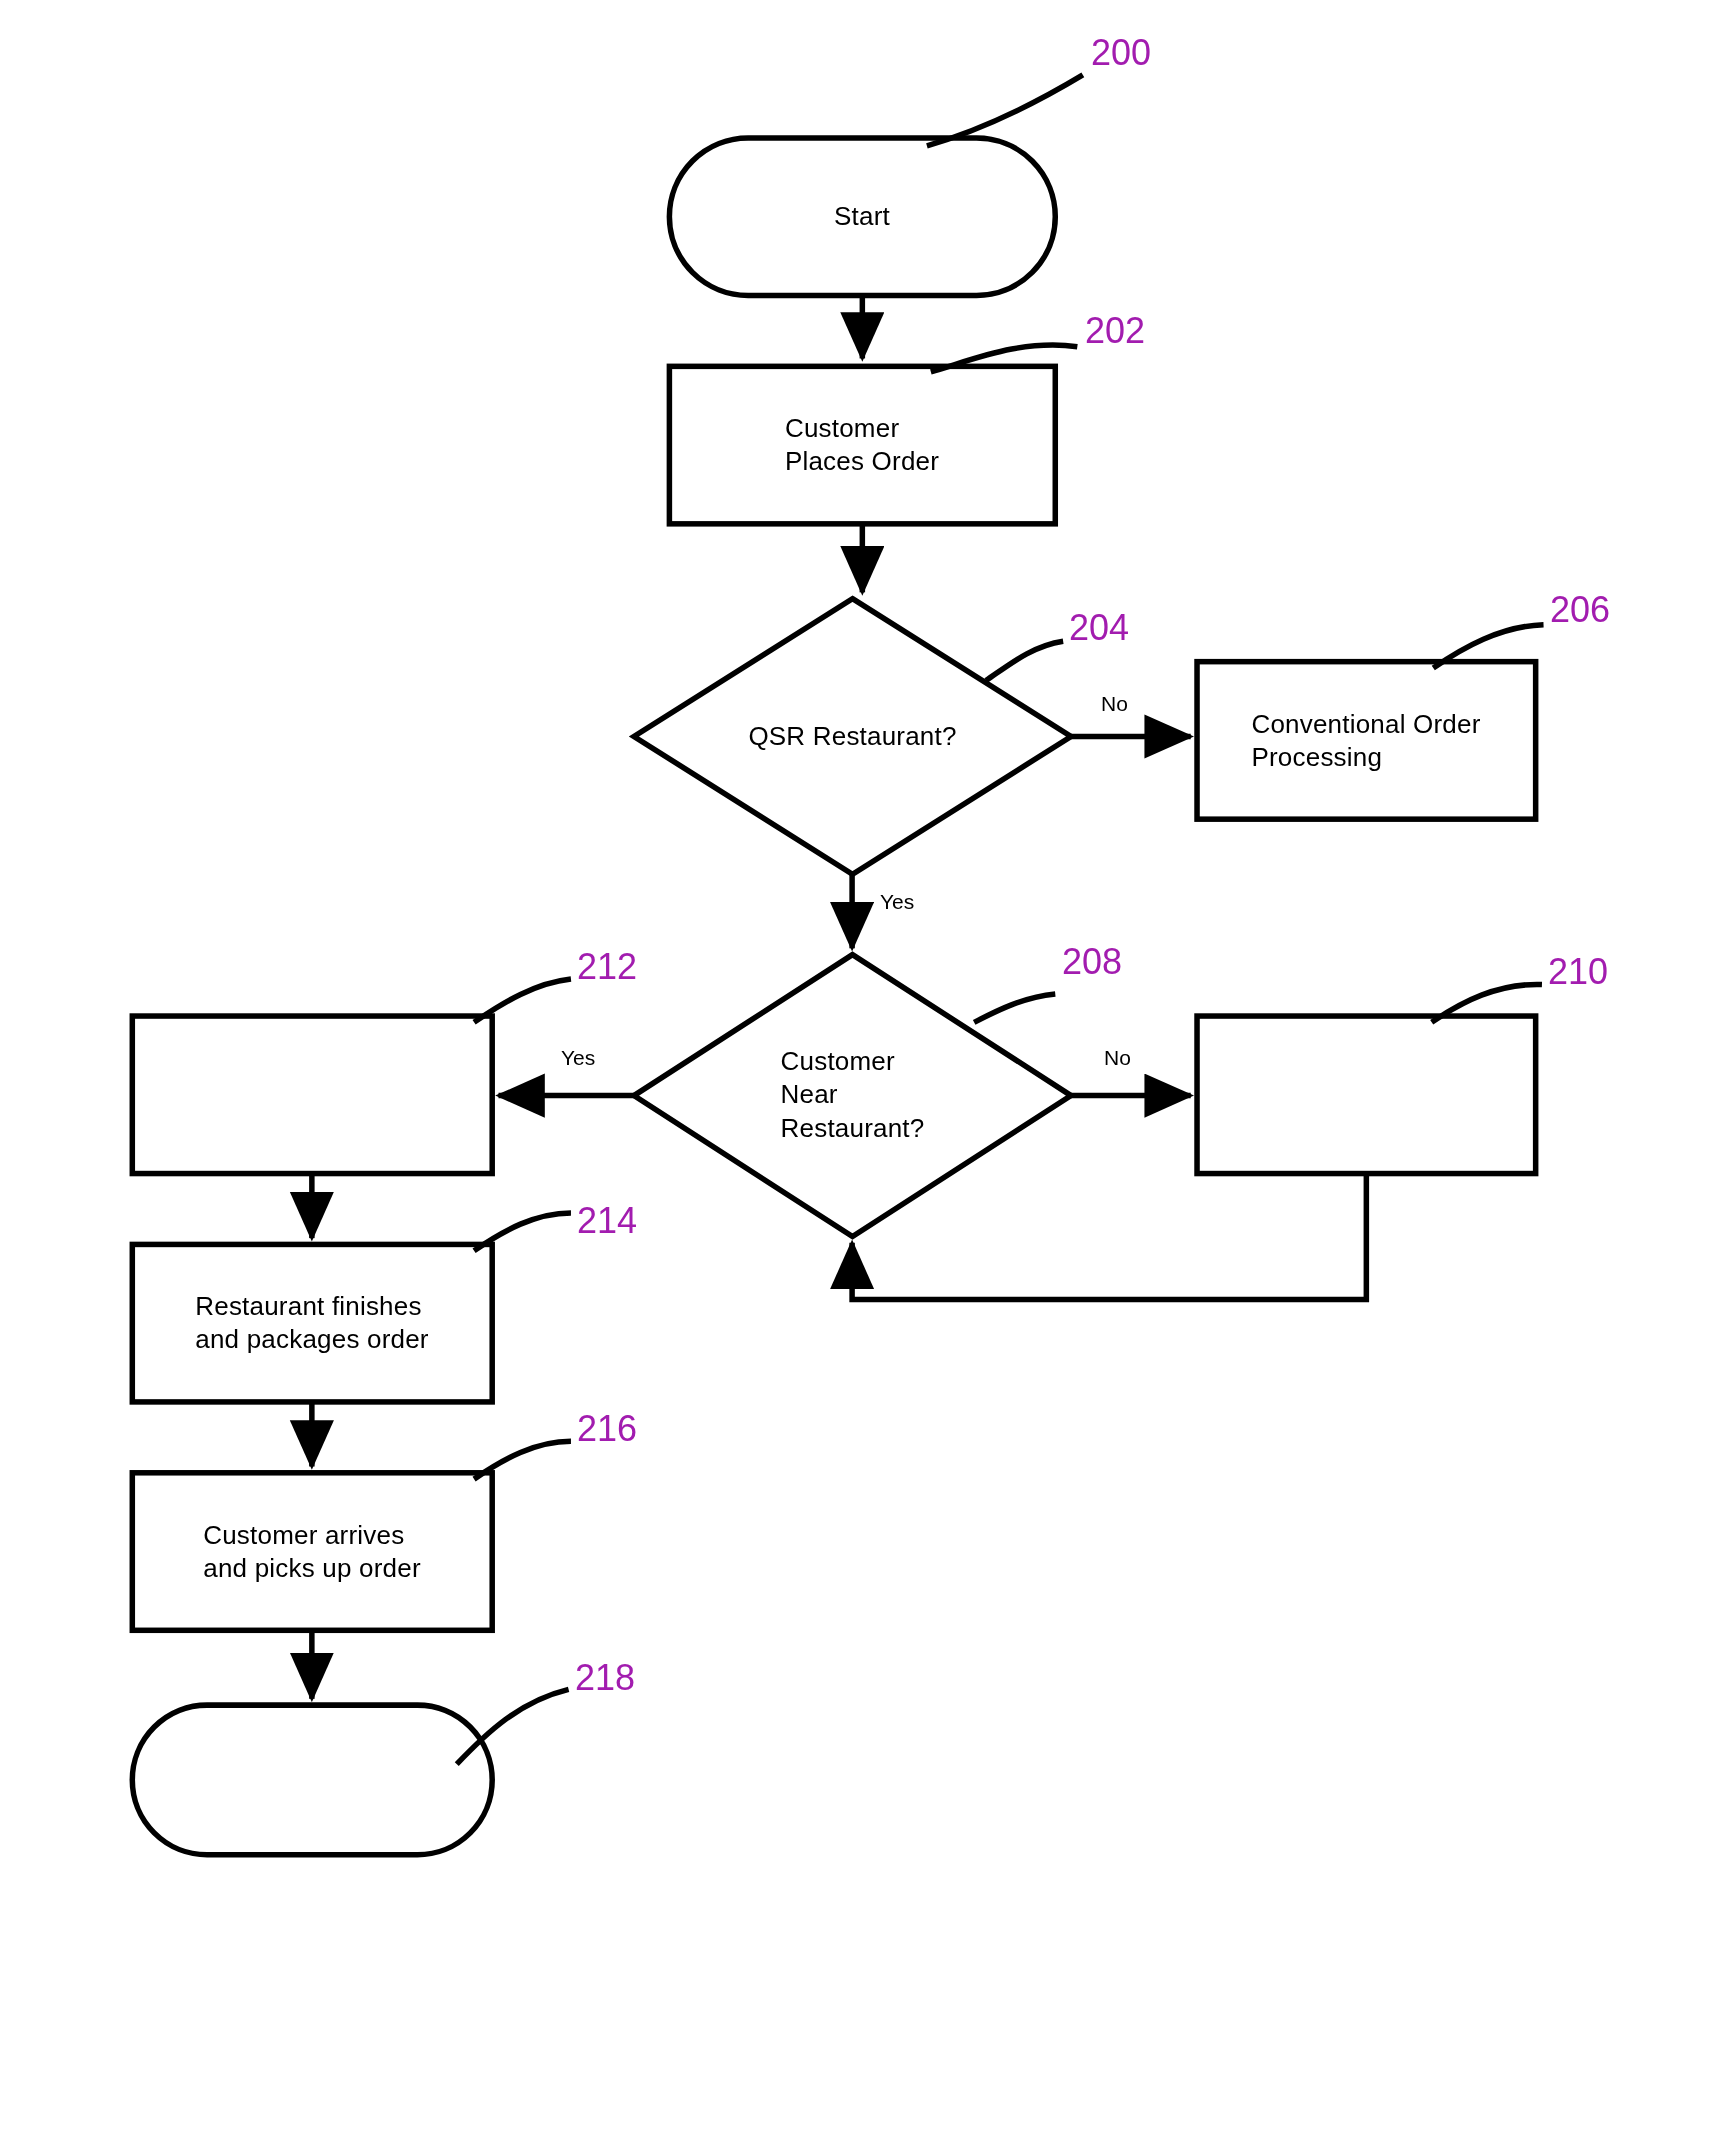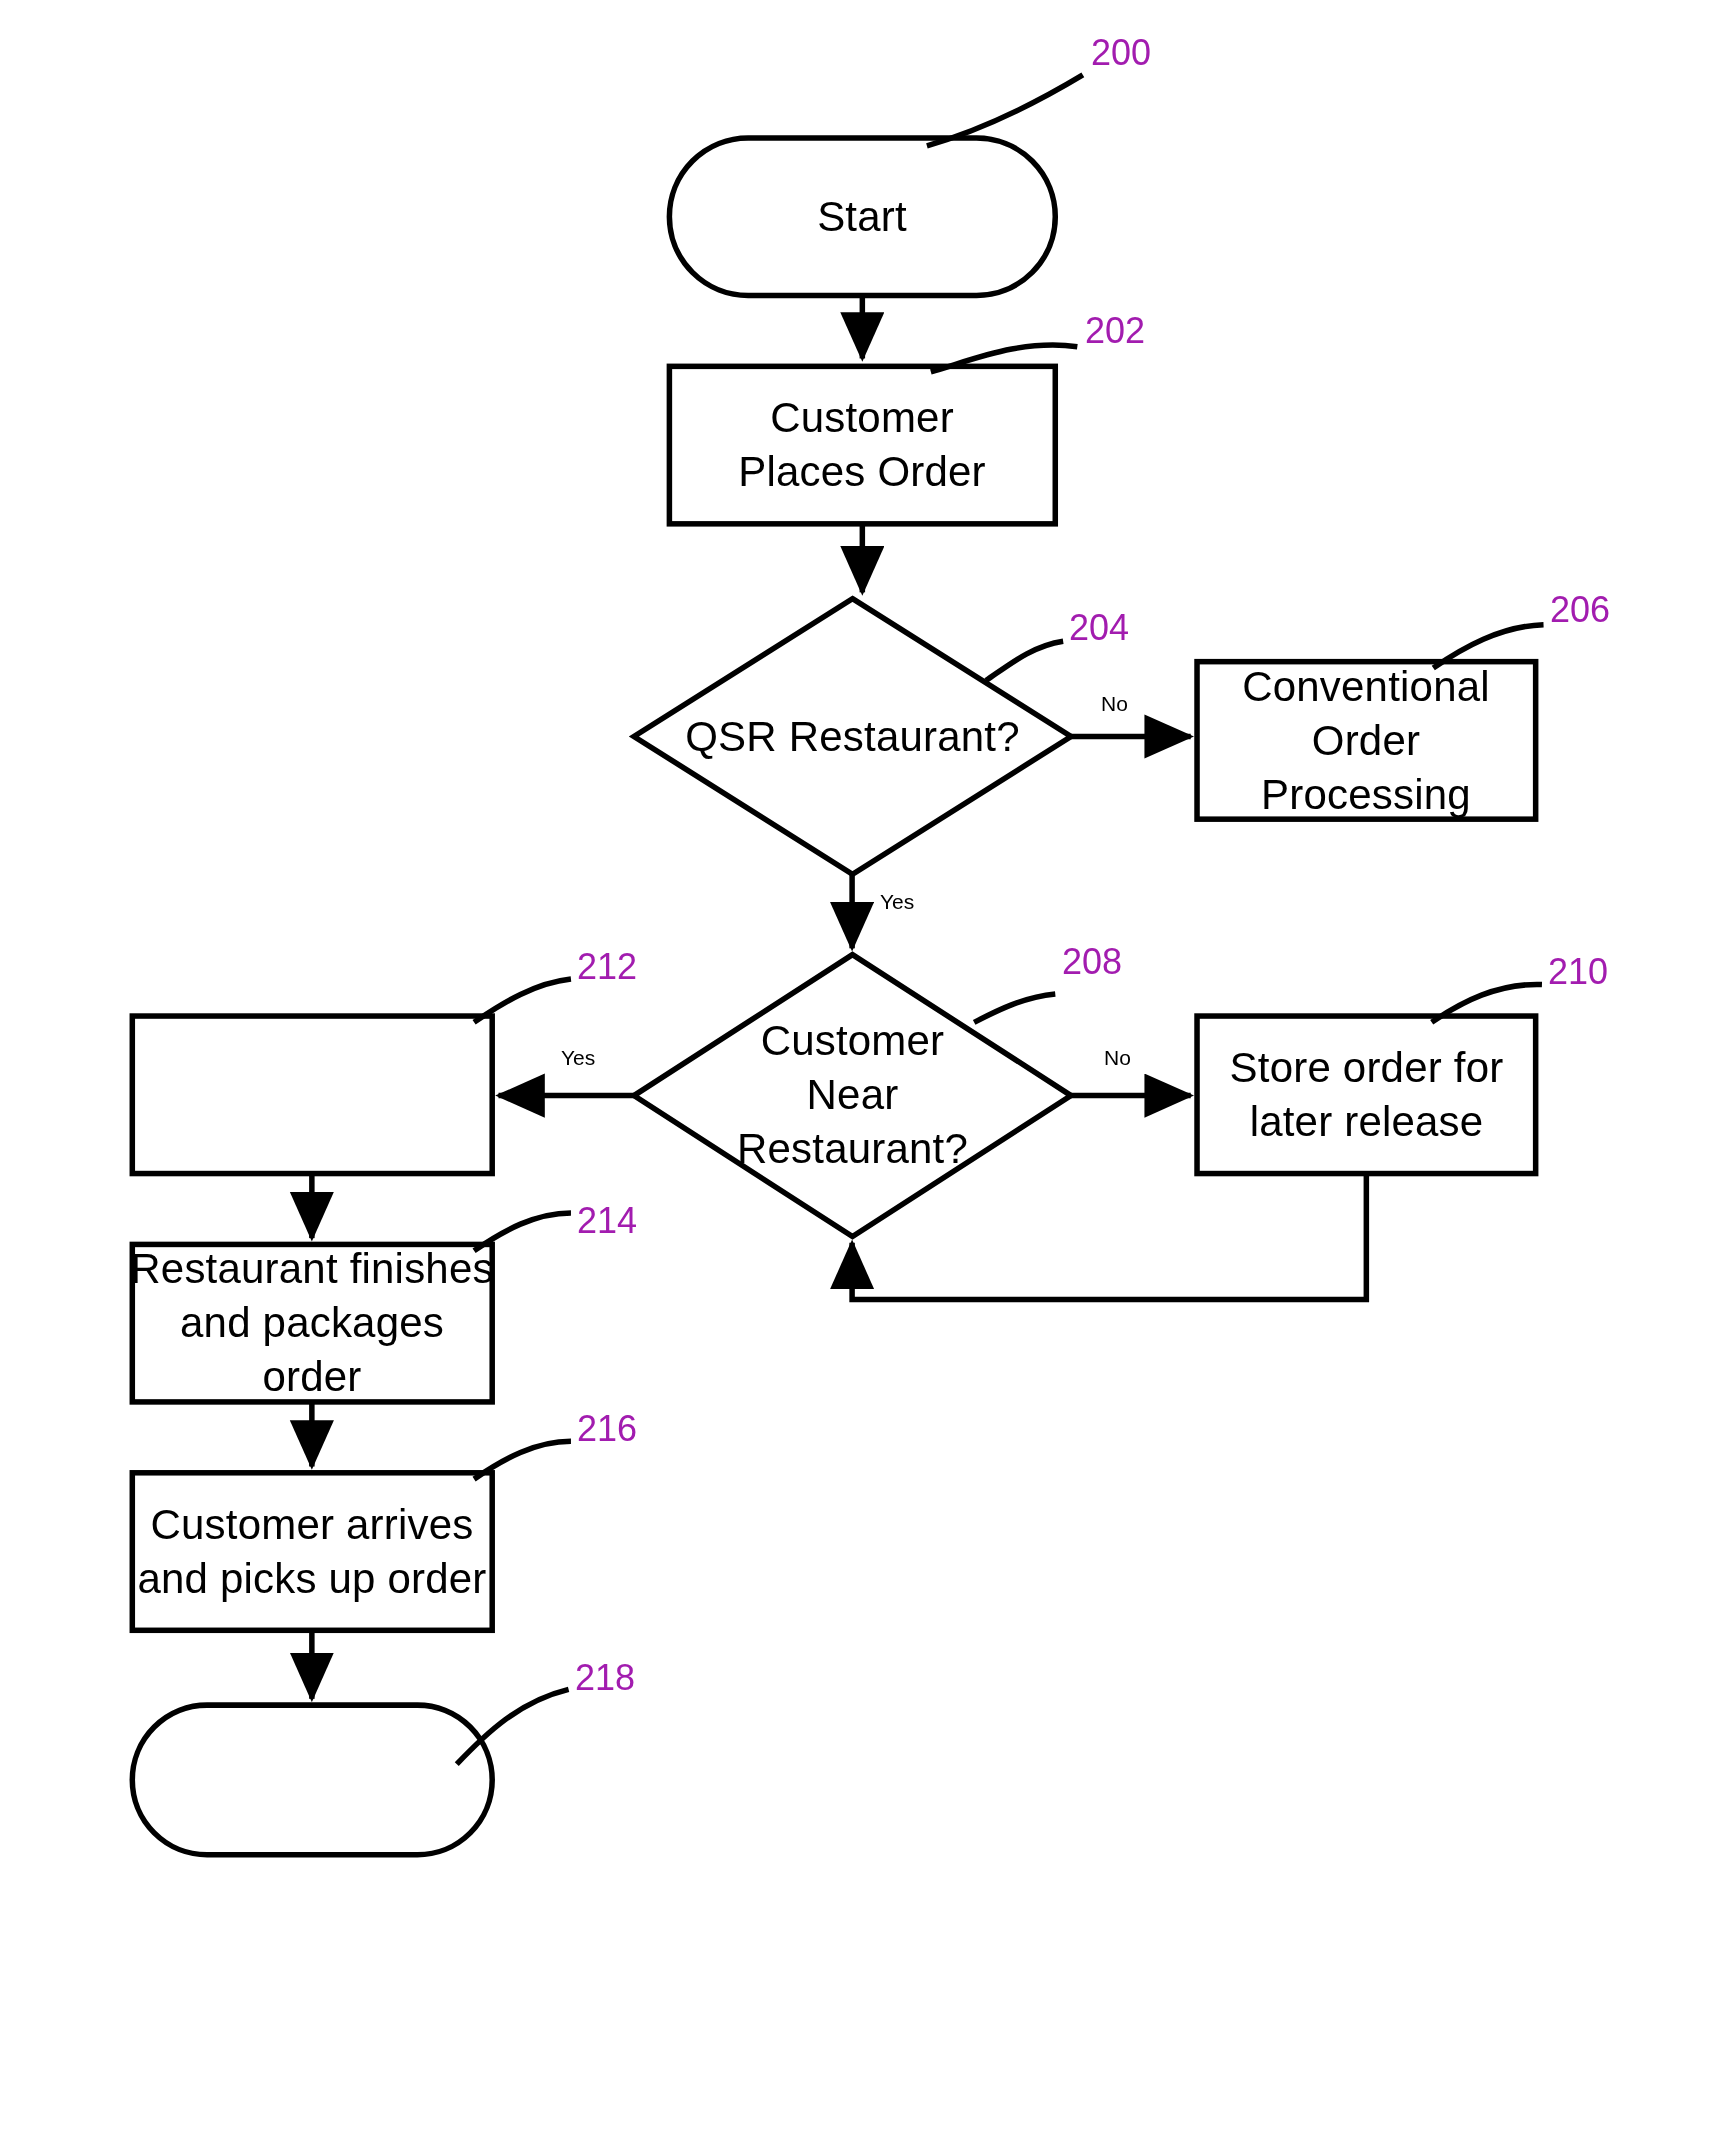--- a/index.html
+++ b/index.html
@@ -21,24 +21,23 @@
     top: 0;
     width: 1716px;
     height: 2151px;
   }
   
   .node-text {
     position: absolute;
     display: flex;
     align-items: center;
     justify-content: center;
-    text-align: center;
     color: #000000;
     font-family: "Liberation Sans", sans-serif;
-    font-size: 42px;
+    font-size: 26px;
     line-height: 1.28;
     letter-spacing: 0.2px;
     white-space: pre-line;
     pointer-events: none;
   }
   .ref-num {
     position: absolute;
     color: #a21caf;
     font-family: "Liberation Sans", sans-serif;
     font-size: 36px;
@@ -140,22 +139,20 @@
 
   <div class="node-text" style="left:634px; top:599px; width:437px; height:276px;">QSR Restaurant?</div>
 
   <div class="node-text" style="left:1189px; top:662px; width:354px; height:158px;">Conventional Order
 Processing</div>
 
   <div class="node-text" style="left:634px; top:954px; width:437px; height:282px;">Customer
 Near
 Restaurant?</div>
 
-  <div class="node-text" style="left:1197px; top:1016px; width:339px; height:158px;">Store order for
-later release</div>
 
 
   <div class="node-text" style="left:126px; top:1244px; width:372px; height:158px;">Restaurant finishes
 and packages order</div>
 
   <div class="node-text" style="left:126px; top:1473px; width:372px; height:158px;">Customer arrives
 and picks up order</div>
 
 
   <div class="ref-num" style="left:1091px; top:35px;">200</div>

